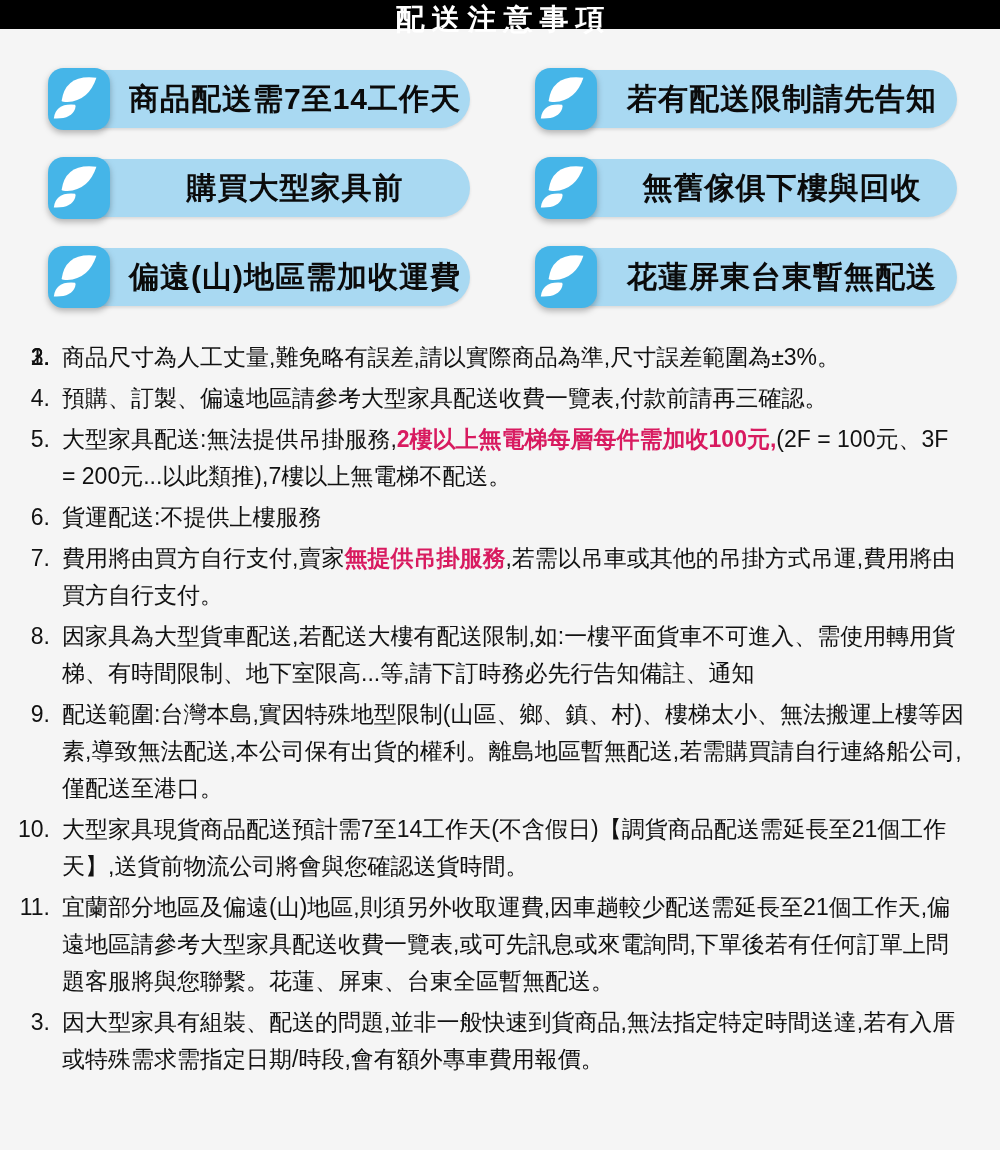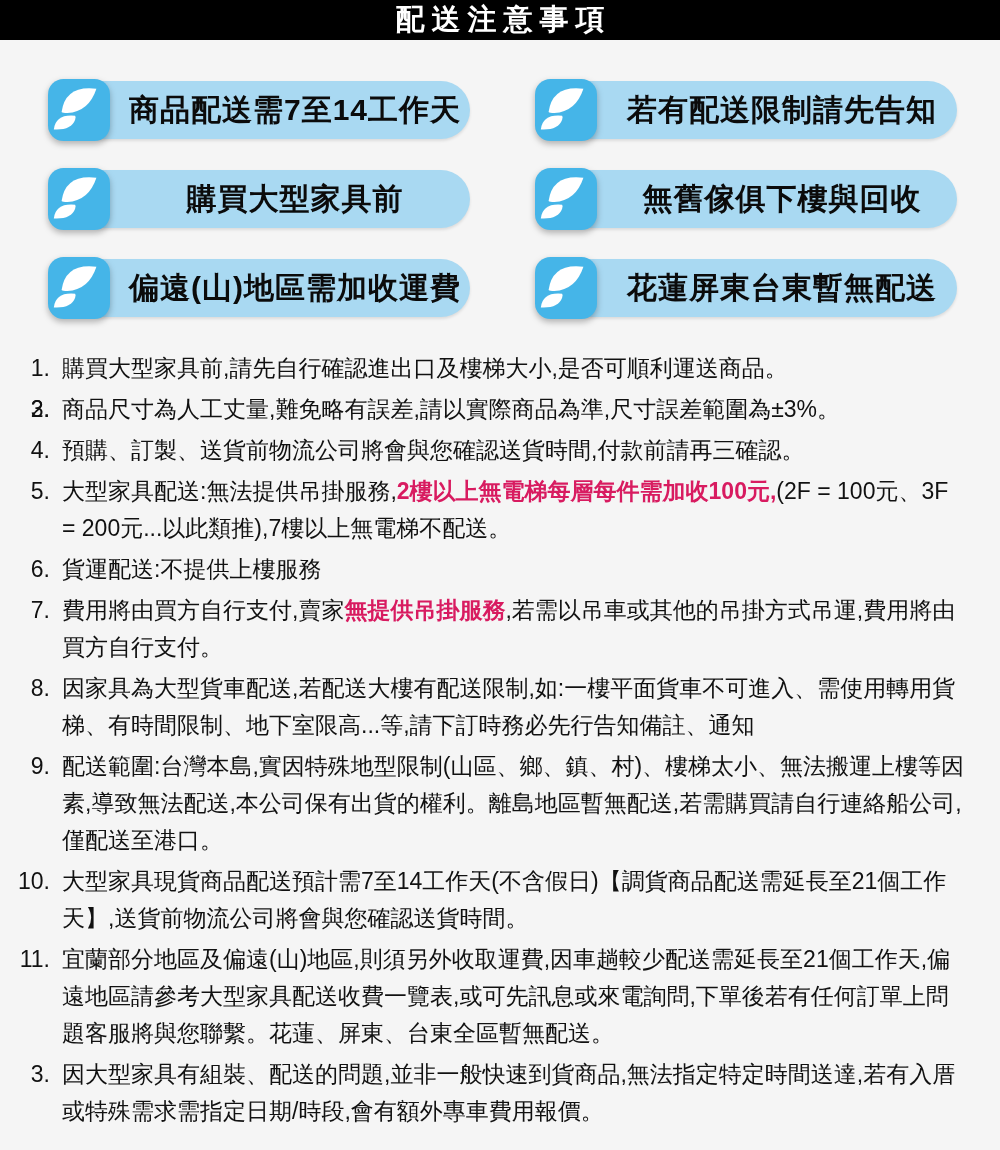--- a/index.html
+++ b/index.html
@@ -10,21 +10,21 @@
   }
   *{box-sizing:border-box;}
   html,body{margin:0;padding:0;}
   body{
     width:1000px;height:1150px;overflow:hidden;
     background:#f5f5f5;
     font-family:"Liberation Sans", sans-serif;
     color:var(--ink);
   }
   .titlebar{
-    height:40px;background:#000000;
+    height:29px;background:#000000;
     display:flex;align-items:flex-start;justify-content:center;
   }
   .titlebar h1{
     margin:0;color:#ffffff;font-size:29px;font-weight:bold;
     letter-spacing:7px;text-indent:7px;white-space:nowrap;
   }
   .badges{
     margin:39px 0 0 48px;
     display:grid;
     grid-template-columns:422px 422px;
@@ -143,35 +143,34 @@
     </span>
     <span class="badge-pill">
       <span class="badge-label">花蓮屏東台東暫無配送</span>
     </span>
   </div>
 </section>
 
   <ol class="notes" id="notes">
   <li class="note">
     <span class="note-num">1.</span>
-    <span class="note-text"><span class="seg">購買大型家具前,請先自行確認進出口及樓梯大小,是否可順利運送商品。</span></span>
   </li>
 
   <li class="note">
     <span class="note-num">2.</span>
   </li>
 
   <li class="note">
     <span class="note-num">3.</span>
     <span class="note-text"><span class="seg">商品尺寸為人工丈量,難免略有誤差,請以實際商品為準,尺寸誤差範圍為±3%。</span></span>
   </li>
 
   <li class="note">
     <span class="note-num">4.</span>
-    <span class="note-text"><span class="seg">預購、訂製、送貨前物流公司將會與您確認送貨時間,付款前請再三確認。</span></span>
+    <span class="note-text"><span class="seg">預購、訂製、偏遠地區請參考大型家具配送收費一覽表,付款前請再三確認。</span></span>
   </li>
 
   <li class="note">
     <span class="note-num">5.</span>
     <span class="note-text"><span class="seg">大型家具配送:無法提供吊掛服務,</span><span class="seg seg-red">2樓以上無電梯每層每件需加收100元,</span><span class="seg">(2F = 100元、3F = 200元...以此類推),7樓以上無電梯不配送。</span></span>
   </li>
 
   <li class="note">
     <span class="note-num">6.</span>
     <span class="note-text"><span class="seg">貨運配送:不提供上樓服務</span></span>

